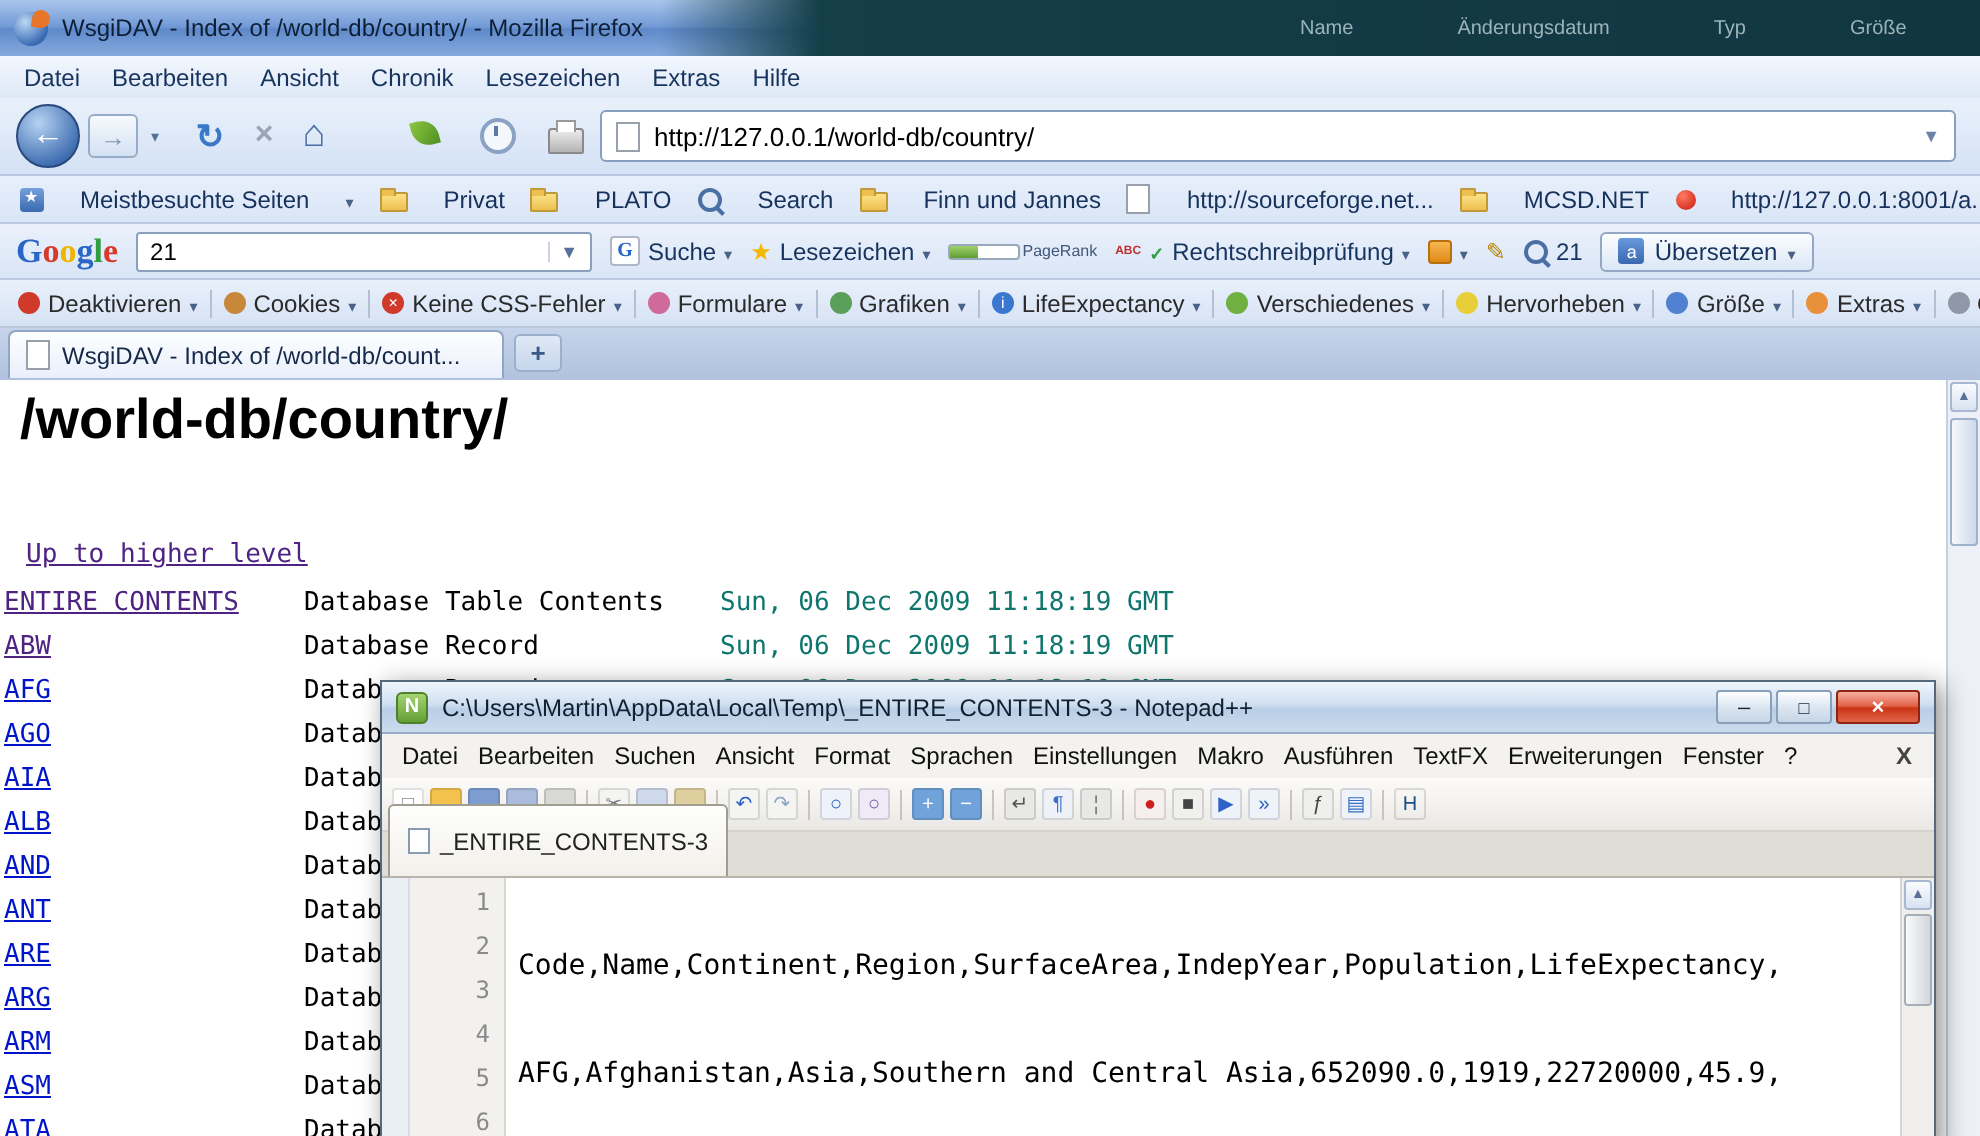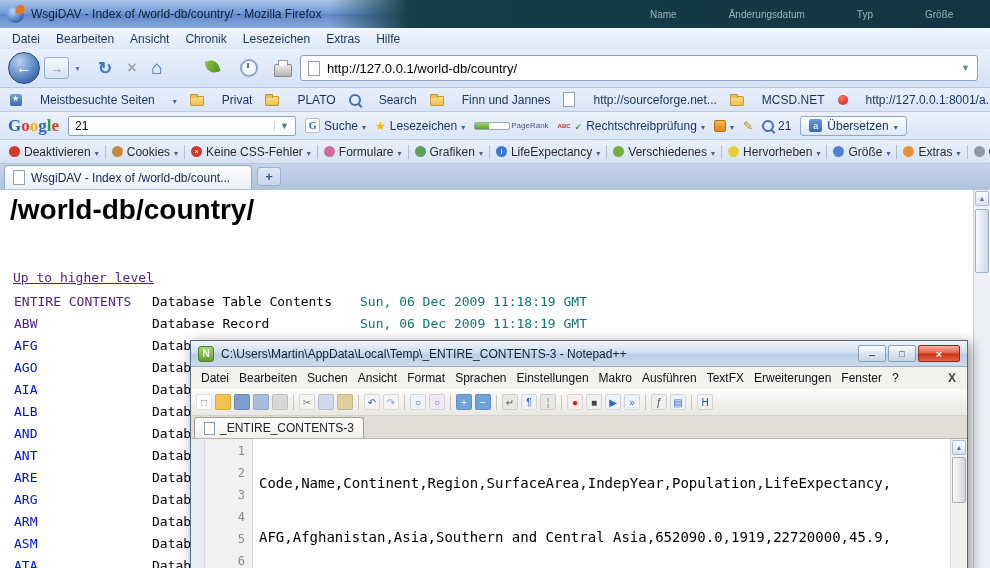--- a/index.html
+++ b/index.html
@@ -125,21 +125,21 @@
     border:1px solid #9cb0cc;border-radius:3px;display:flex;align-items:center;justify-content:center;
     color:#3a5a8a;font-weight:bold;font-size:13px;box-sizing:border-box}
 
   
   .content{position:absolute;left:0;top:190px;width:990px;height:378px;background:#fff}
   .page-h1{position:absolute;left:10px;top:4px;font-size:28px;font-weight:bold;color:#000}
   .mono{font-family:"DejaVu Sans Mono",monospace}
   .uplink{position:absolute;left:13px;top:80px;font-size:13px;color:#4e2382;text-decoration:underline}
   .listing{position:absolute;left:0;top:104px;width:990px}
   .lrow{position:relative;height:22px;font-size:13px}
-  .lname{position:absolute;left:14px;color:#0014c8;white-space:pre}
+  .lname{position:absolute;left:2px;color:#0014c8;text-decoration:underline;white-space:pre}
   .lrow.v .lname{color:#4e2382}
   .ltype{position:absolute;left:152px;color:#000;white-space:pre}
   .ldate{position:absolute;left:360px;color:#0f766e;white-space:pre}
 
   
   .ff-scroll{position:absolute;left:973px;top:190px;width:17px;height:378px;
     background:#edf1f7;border-left:1px solid #c4cfe0;box-sizing:border-box}
   .sbtn{height:15px;display:flex;align-items:center;justify-content:center;font-size:7px;color:#5a7094;
     background:linear-gradient(#fafcfe,#d8e2f0);border:1px solid #a8b8d0;border-radius:2px;margin:1px;box-sizing:border-box}
   .sbtn.up::before{content:"▲"}
@@ -167,21 +167,21 @@
     font-size:12px;color:#111;box-sizing:border-box}
   .nmi{padding:2px 5px;white-space:nowrap}
   .npp-x{margin-left:auto;color:#444;font-weight:bold;padding:0 6px}
   .npp-tools{height:27px;background:linear-gradient(#fcfbf9,#eae8e4);border-bottom:1px solid #d6d3cd;
     display:flex;align-items:center;gap:3px;padding:0 5px;box-sizing:border-box}
   .ticon{width:16px;height:16px;border-radius:2px;border:1px solid rgba(0,0,0,.12);
     display:flex;align-items:center;justify-content:center;font-size:10px;flex:0 0 auto;box-sizing:border-box}
   .tsep{width:1px;height:15px;background:#c9c5be;margin:0 2px;flex:0 0 auto}
   .npp-tabbar{height:23px;background:#e0ddd6;border-bottom:1px solid #b8b4ab;
     display:flex;align-items:flex-end;padding:2px 3px 0;box-sizing:border-box}
-  .npp-tab{height:21px;background:linear-gradient(#fefefd,#f2f0ea);border:1px solid #a19c90;
+  .npp-tab{height:36px;background:linear-gradient(#fefefd,#f2f0ea);border:1px solid #a19c90;
     border-bottom:none;border-radius:3px 3px 0 0;display:flex;align-items:center;gap:5px;
     padding:0 9px;font-size:12px;color:#222;white-space:nowrap;box-sizing:border-box}
   .tab-doc{width:11px;height:13px;background:#fff;border:1px solid #8a9ab0;flex:0 0 auto;box-sizing:border-box}
   .npp-edit{position:absolute;left:0;top:98px;right:0;bottom:0;background:#fff;display:flex;overflow:hidden}
   .bmargin{width:13px;background:#e9eef5;border-right:1px solid #d4dce6;flex:0 0 auto}
   .gutter{width:48px;background:#f2f1ef;border-right:1px solid #d8d5d0;flex:0 0 auto;
     font-family:"DejaVu Sans Mono",monospace;font-size:12px;color:#8a8a8a;text-align:right;
     padding:1px 7px 0 0;box-sizing:border-box}
   .gutter div{height:22px;line-height:22px}
   .codearea{flex:1;font-family:"DejaVu Sans Mono",monospace;font-size:14px;color:#000;

